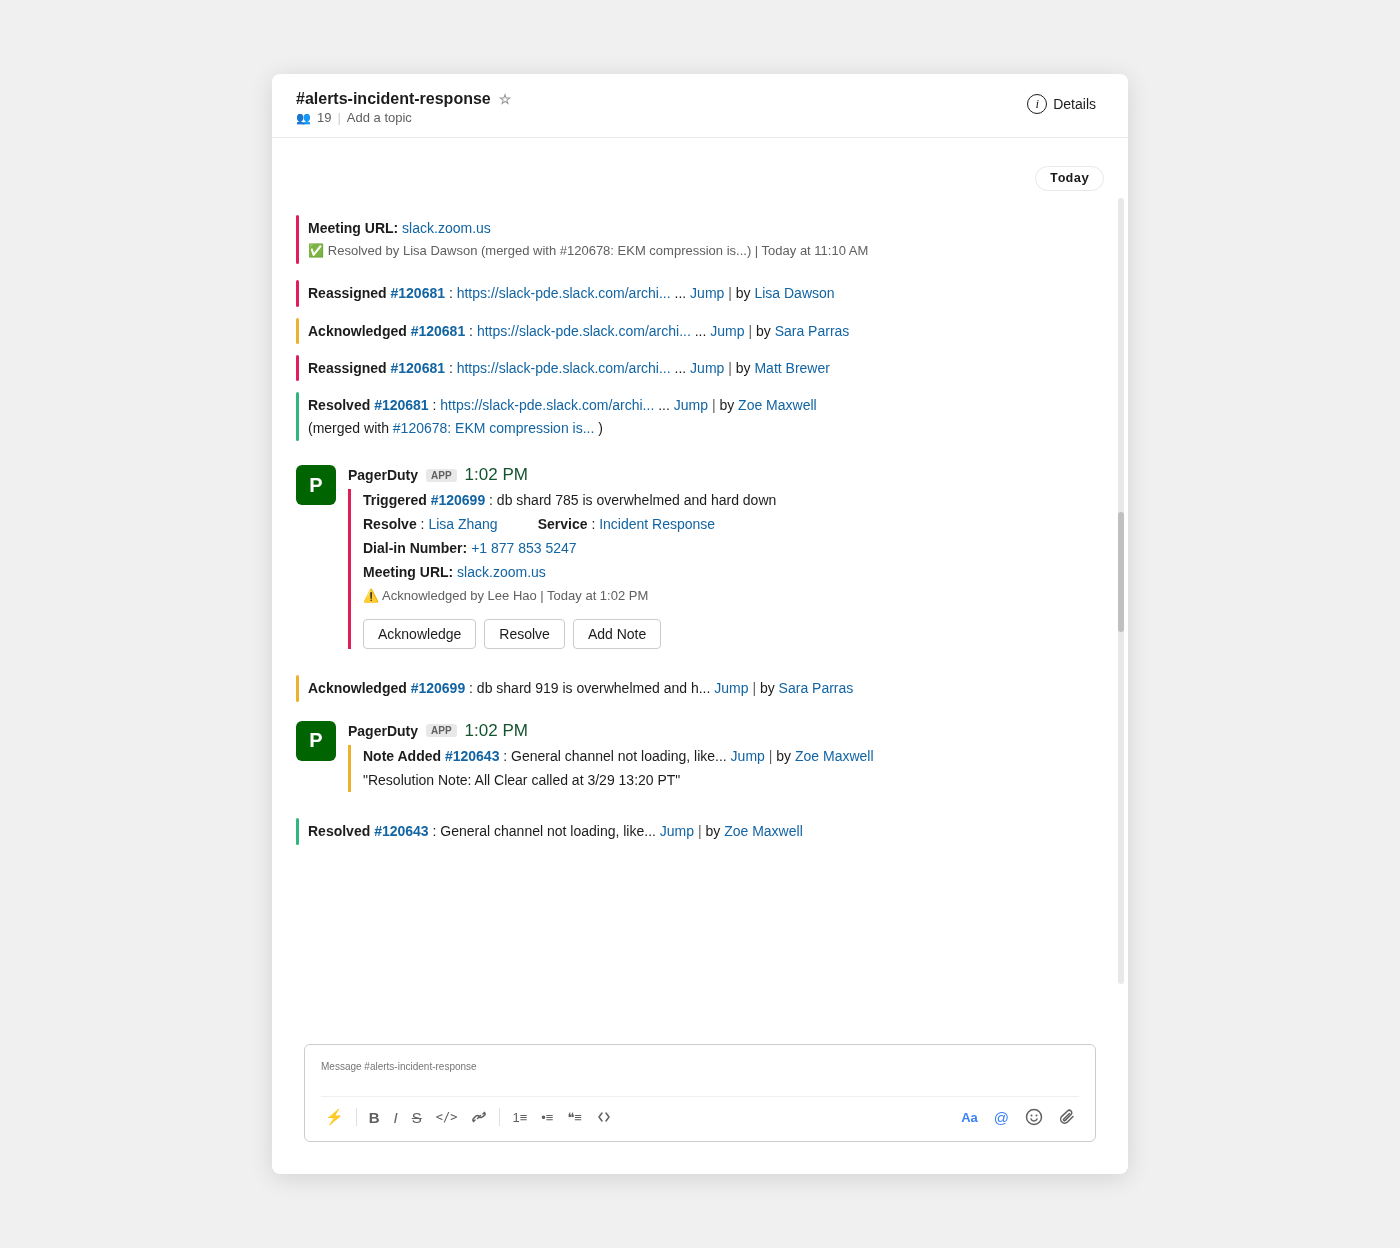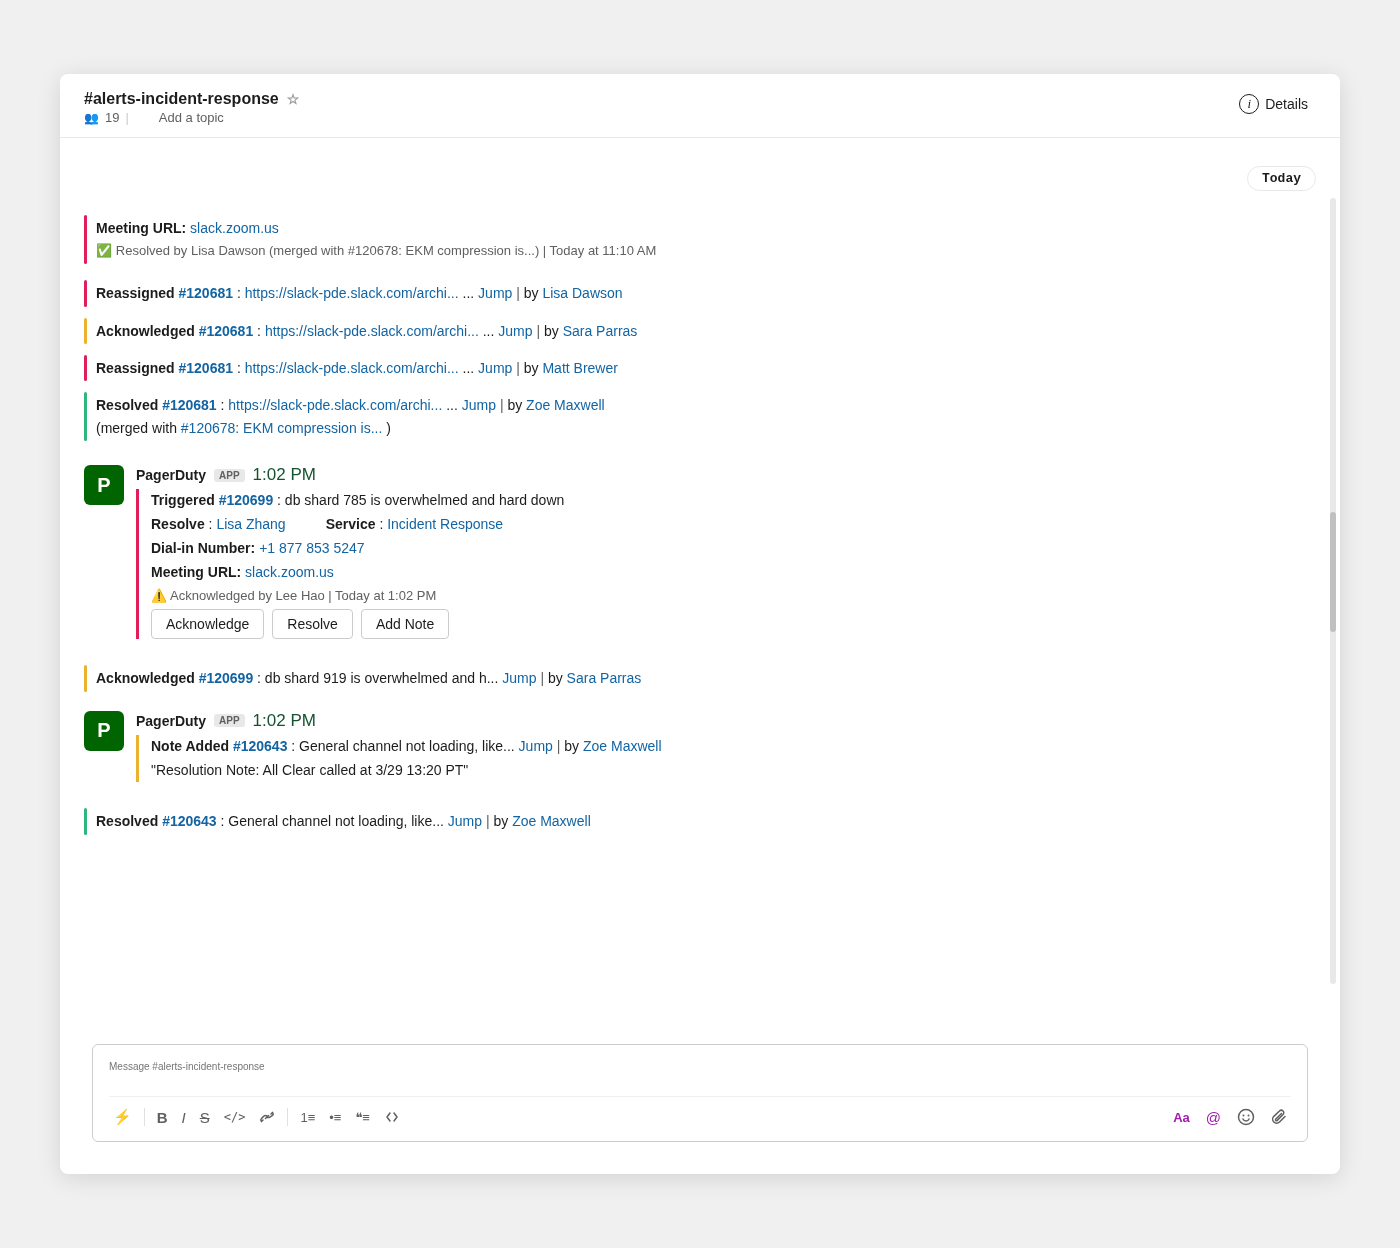--- a/index.html
+++ b/index.html
@@ -11,21 +11,21 @@
       display: flex;
       justify-content: center;
       align-items: center;
       min-height: 100vh;
       padding: 40px;
     }
     .window {
       background: #fff;
       border-radius: 8px;
       box-shadow: 0 4px 24px rgba(0,0,0,0.12);
-      width: 1280px;
+      width: 856px;
       min-height: 1100px;
       display: flex;
       flex-direction: column;
       overflow: hidden;
     }
     
     .channel-header {
       padding: 16px 24px 12px 24px;
       border-bottom: 1px solid #e8e8e8;
       display: flex;
@@ -56,21 +56,20 @@
     .channel-meta .member-icon {
       font-size: 12px;
     }
     .channel-meta .separator {
       color: #ccc;
     }
     .channel-meta .add-topic {
       color: #616061;
       cursor: pointer;
       text-decoration: none;
-      margin-left: 24px;
     }
     .details-btn {
       display: flex;
       align-items: center;
       gap: 6px;
       color: #1d1c1d;
       font-size: 14px;
       cursor: pointer;
       border: none;
       background: none;
@@ -193,21 +192,21 @@
       align-items: center;
       gap: 6px;
       margin-top: 4px;
       font-size: 13px;
       color: #616061;
     }
     
     .action-buttons {
       display: flex;
       gap: 8px;
-      margin-top: 6px;
+      margin-top: 16px;
     }
     .action-btn {
       border: 1px solid #ccc;
       background: #fff;
       color: #1d1c1d;
       padding: 6px 14px;
       border-radius: 4px;
       font-size: 14px;
       font-weight: 400;
       cursor: pointer;
@@ -258,21 +257,21 @@
     .input-tools-left {
       display: flex;
       align-items: center;
       gap: 6px;
       color: #616061;
     }
     .input-tools-right {
       display: flex;
       align-items: center;
       gap: 8px;
-      color: #a21caf;
+      color: #3b82f6;
     }
     .tool-icon {
       cursor: pointer;
       padding: 3px 4px;
       border-radius: 3px;
       font-size: 15px;
       display: flex;
       align-items: center;
     }
     .tool-bold { font-weight: 900; font-size: 15px; }

